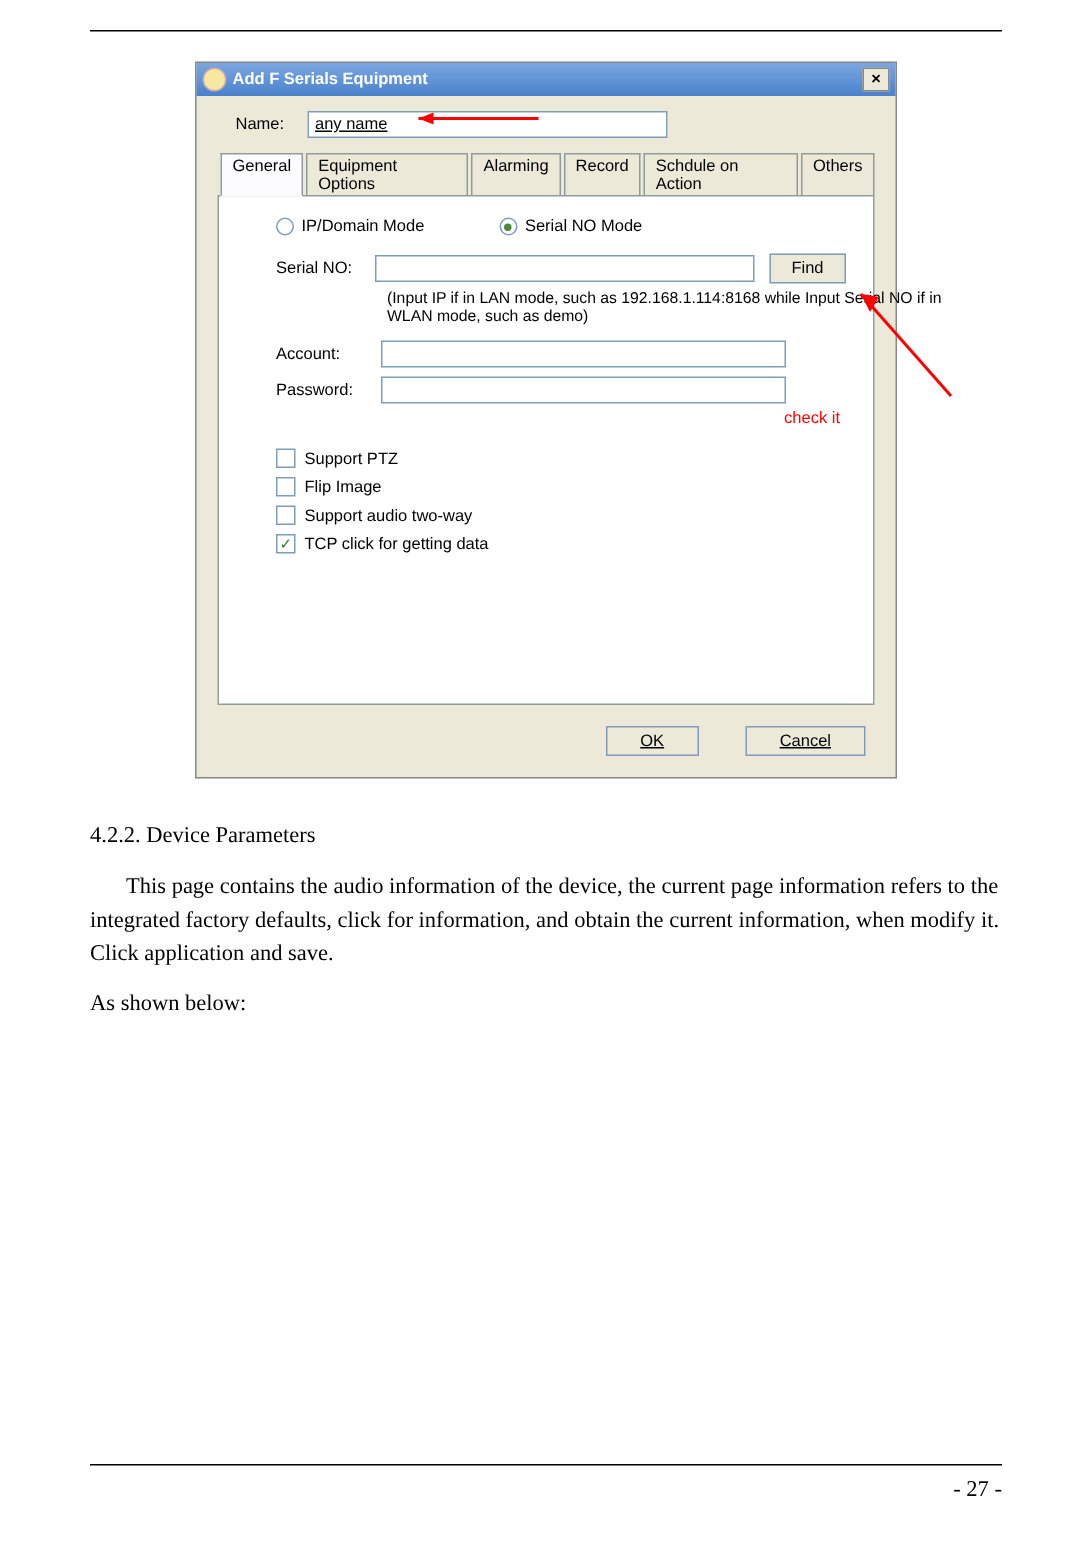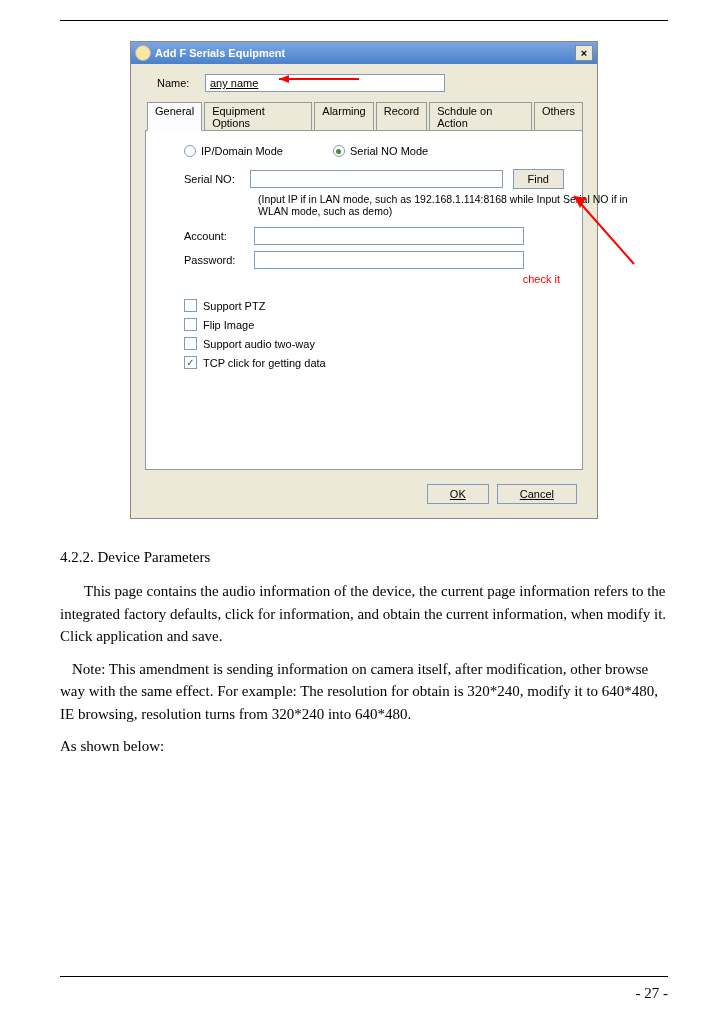--- a/index.html
+++ b/index.html
@@ -151,21 +151,21 @@
     margin: 6px 0;
   }
   .cb {
     width: 13px; height: 13px; border: 1px solid #7f9db9; background:#fff;
     display:flex; align-items:center; justify-content:center;
     font-size: 10px; color: #2a7a2a; font-family: Arial;
   }
   .dlg-buttons {
     display: flex;
     justify-content: flex-end;
-    gap: 8px;
+    gap: 31px;
     margin-top: 14px;
     padding-right: 6px;
   }
   .wide-btn { padding: 1px 22px; text-decoration: underline; text-decoration-color: transparent; }
   .red-arrow-svg { position:absolute; pointer-events:none; }
   .check-it {
     position: absolute;
     color: #ff0000;
     font-family: Arial, sans-serif;
     font-size: 11px;
@@ -294,18 +294,17 @@
         <button class="btn wide-btn"><span style="text-decoration:underline;">Cancel</span></button>
       </div>
 
     </div>
   </div>
 
   <div class="section-title">4.2.2. Device Parameters</div>
 
   <p class="body-text indent">This page contains the audio information of the device, the current page information refers to the integrated factory defaults, click for information, and obtain the current information, when modify it. Click application and save.</p>
 
-  <p class="body-text" style="text-indent:12px;">Note: This amendment is sending information on camera itself, after modification, other browse way with the same effect. For example: The resolution for obtain is 320*240, modify it to 640*480, IE browsing, resolution turns from 320*240 into 640*480.</p>
 
   <p class="body-text">As shown below:</p>
 
   <div class="page-num">- 27 -</div>
 </div>
 
 </body></html>

